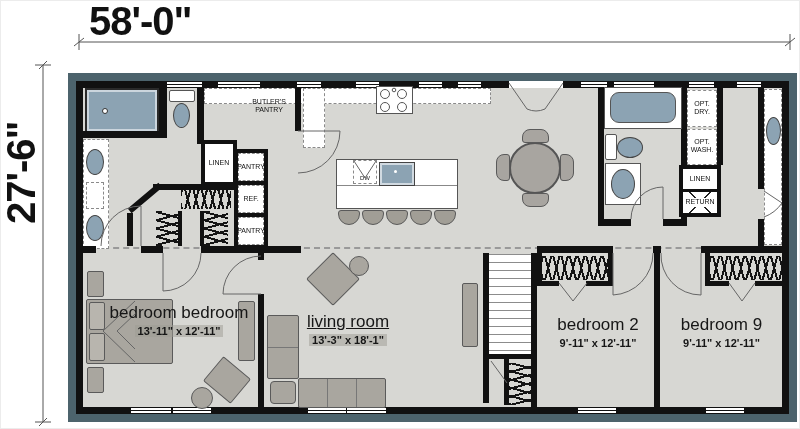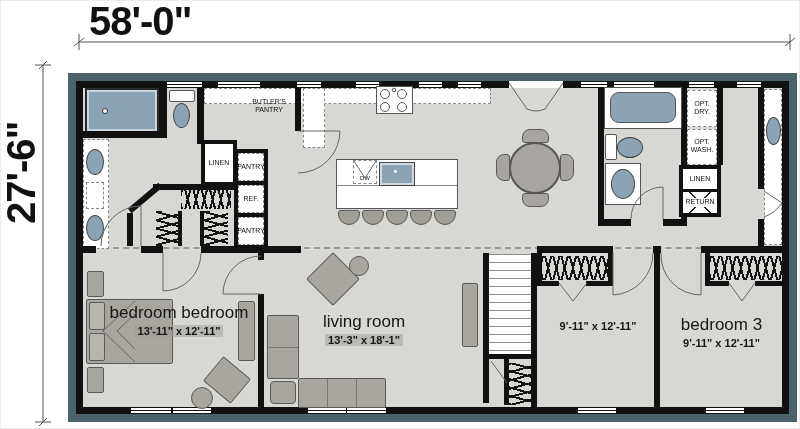--- a/index.html
+++ b/index.html
@@ -259,25 +259,26 @@
     <g stroke="#666" stroke-width="1" fill="none">
       <path d="M134 300 L102 330 L134 361"></path>
       <path d="M134 313 L116 330 L134 348"></path>
     </g>
   </svg>
 
   <div class="room-lbl" style="left:108px;top:303px;width:140px;">
     <div class="room-name">bedroom bedroom</div>
     <span class="room-size size-bg">13'-11" x 12'-11"</span>
   </div>
-  <div class="room-lbl" style="left:293px;top:312px;width:140px;">
+  <div class="room-lbl" style="left:277px;top:312px;width:140px;text-decoration:underline;">
     <div class="room-name">living room</div>
     <span class="room-size size-bg">13'-3" x 18'-1"</span>
   </div>
   <div class="room-lbl" style="left:542px;top:315px;width:110px;">
+    <div class="room-name">bedroom 2</div>
     <span class="room-size">9'-11" x 12'-11"</span>
   </div>
   <div class="room-lbl" style="left:663px;top:315px;width:115px;">
-    <div class="room-name">bedroom 3</div>
+    <div class="room-name">bedroom 9</div>
     <span class="room-size">9'-11" x 12'-11"</span>
   </div>
 
 </div>
 
 </body></html>

